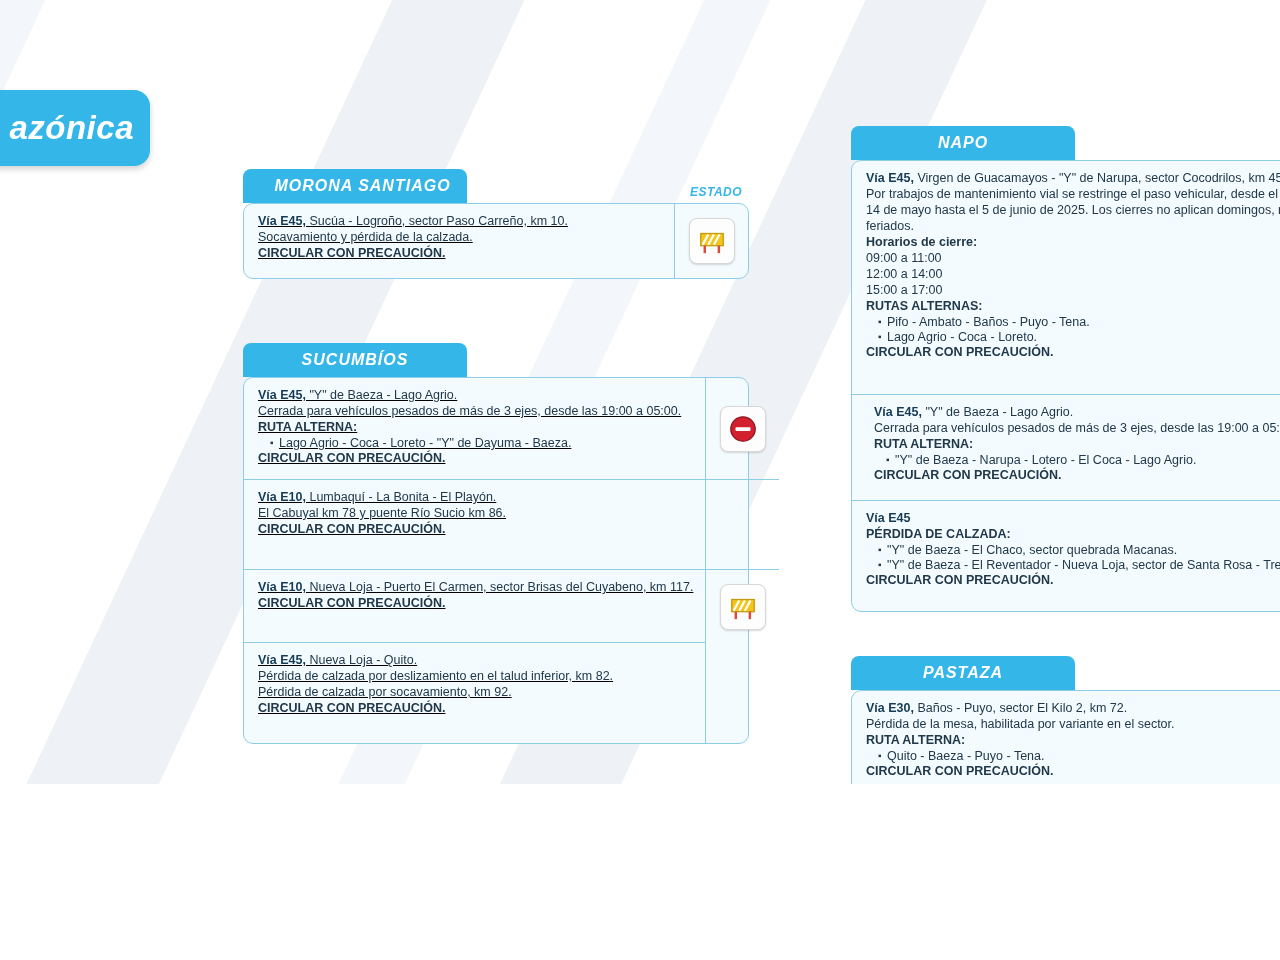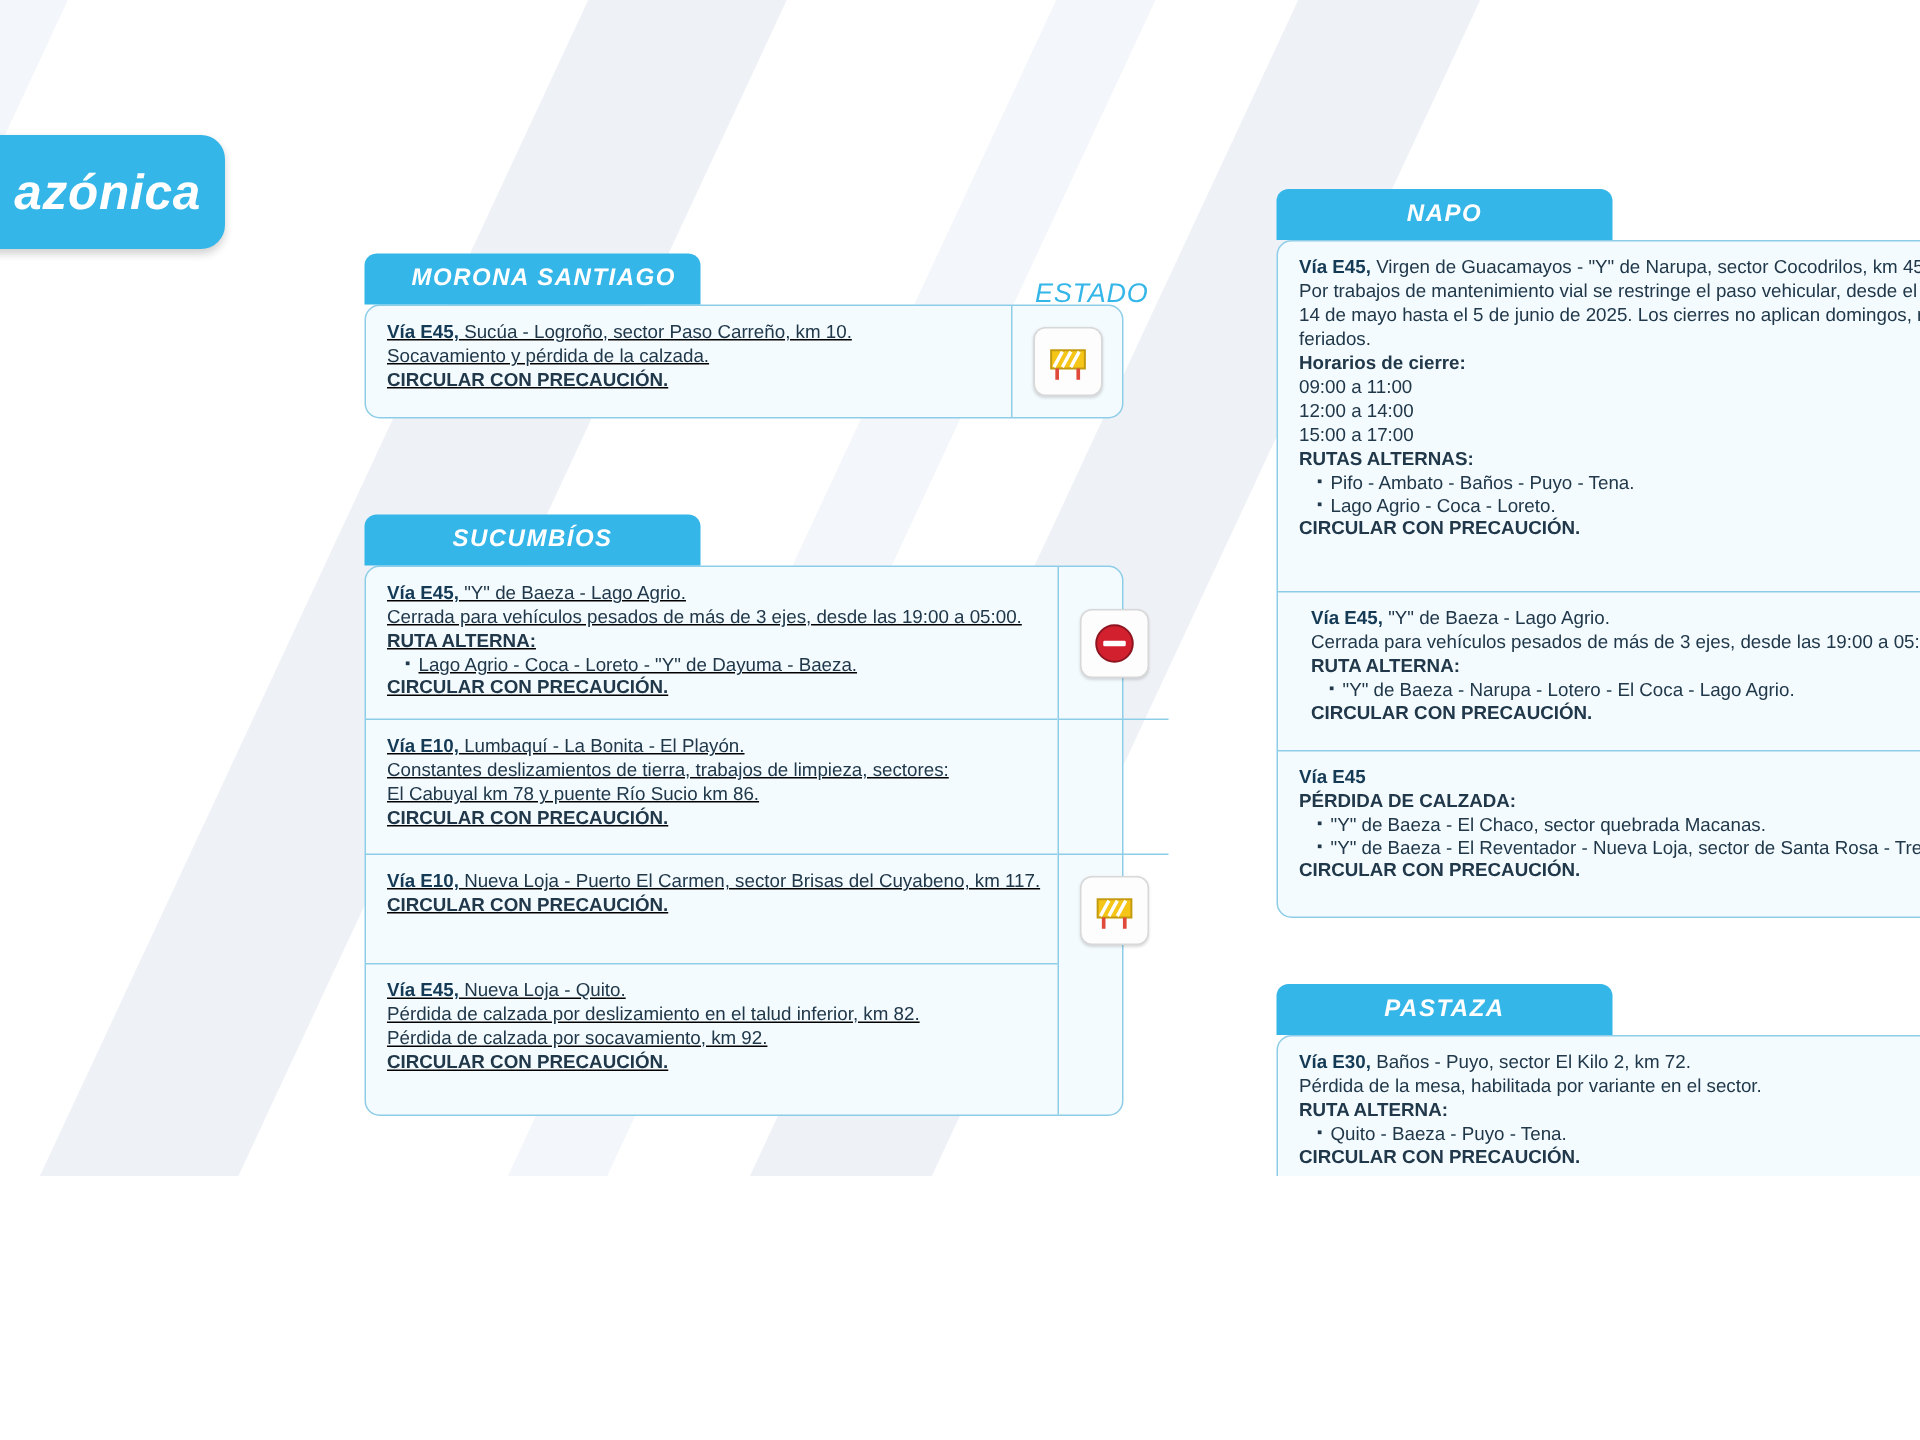--- a/index.html
+++ b/index.html
@@ -117,22 +117,22 @@
     width: 46px; height: 46px;
     background: #fdfdfd;
     border: 1px solid #d8d8d8;
     border-radius: 8px;
     box-shadow: 0 1px 2px rgba(0,0,0,0.15);
     display:flex; align-items:center; justify-content:center;
   }
   .estado {
     position: absolute;
     color: #35b6e8;
-    font-size: 18px;
-    font-weight: normal;
+    font-size: 12px;
+    font-weight: bold;
     font-style: italic;
     letter-spacing: 0.5px;
   }
 
   .footnote {
     position: absolute;
     right: -4px; bottom: 36px;
     font-size: 15px;
     font-style: italic;
     font-weight: bold;
@@ -191,21 +191,20 @@
           <p class="l">Cerrada para vehículos pesados de más de 3 ejes, desde las 19:00 a 05:00.</p>
           <p class="l bold">RUTA ALTERNA:</p>
           <ul class="alt">
             <li>Lago Agrio - Coca - Loreto - "Y" de Dayuma - Baeza.</li>
           </ul>
           <p class="l prec">CIRCULAR CON PRECAUCIÓN.</p>
         </div>
 
         <div class="rowtext rowsplit" style="height:90px;">
           <p class="l"><span class="via">Vía E10,</span><span> Lumbaquí - La Bonita - El Playón.</span></p>
-          <p class="l">Constantes deslizamientos de tierra, trabajos de limpieza, sectores:</p>
           <p class="l">El Cabuyal km 78 y puente Río Sucio km 86.</p>
           <p class="l prec">CIRCULAR CON PRECAUCIÓN.</p>
         </div>
 
         <div class="rowtext rowsplit" style="height:73px;">
           <p class="l"><span class="via">Vía E10,</span><span> Nueva Loja - Puerto El Carmen, sector Brisas del Cuyabeno, km 117.</span></p>
           <p class="l prec">CIRCULAR CON PRECAUCIÓN.</p>
         </div>
 
         <div class="rowtext" style="height:100px;">

